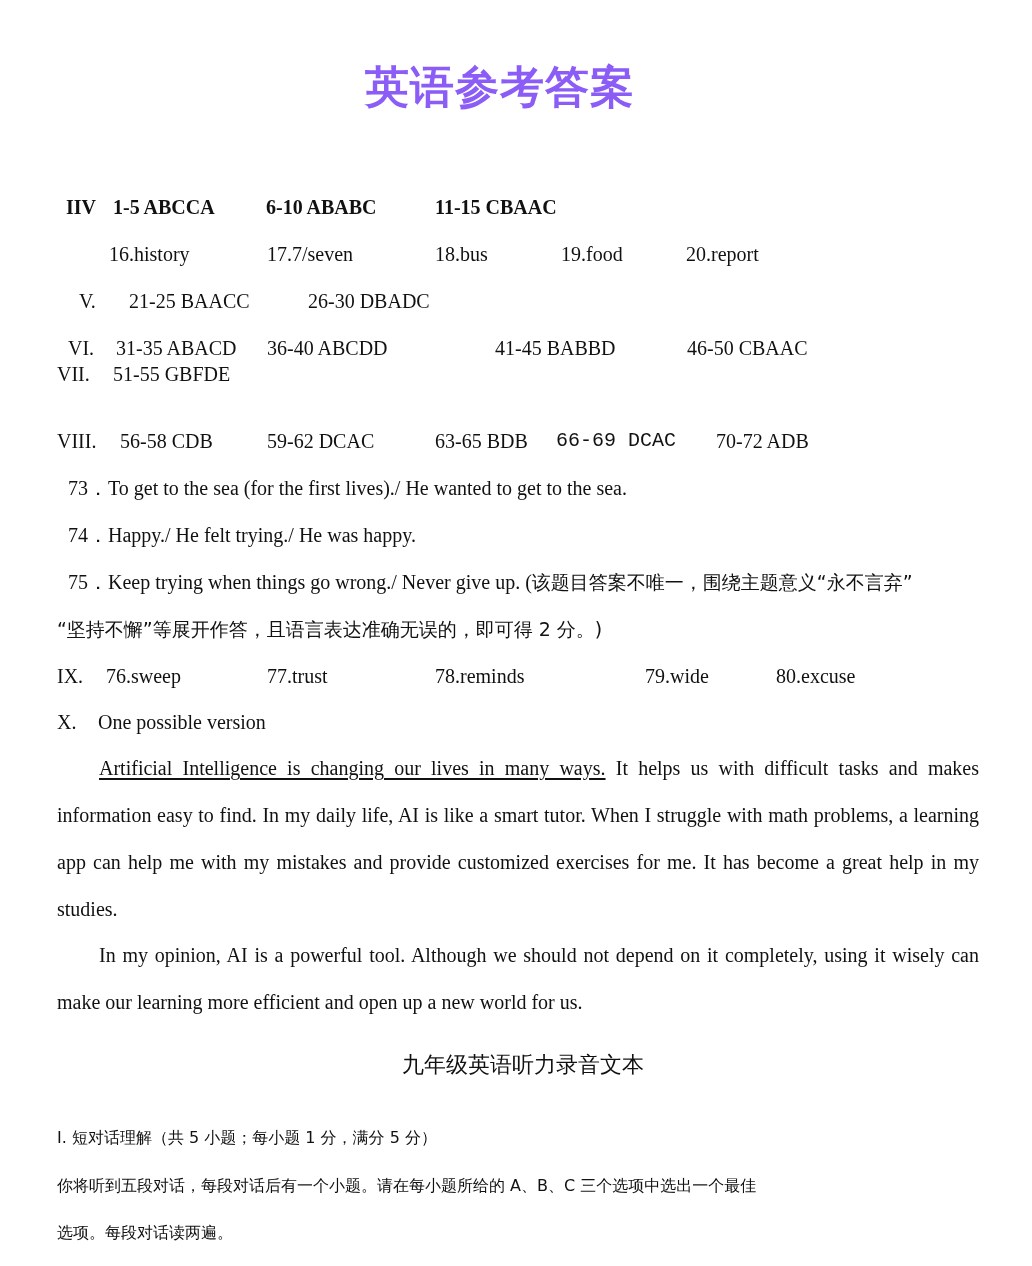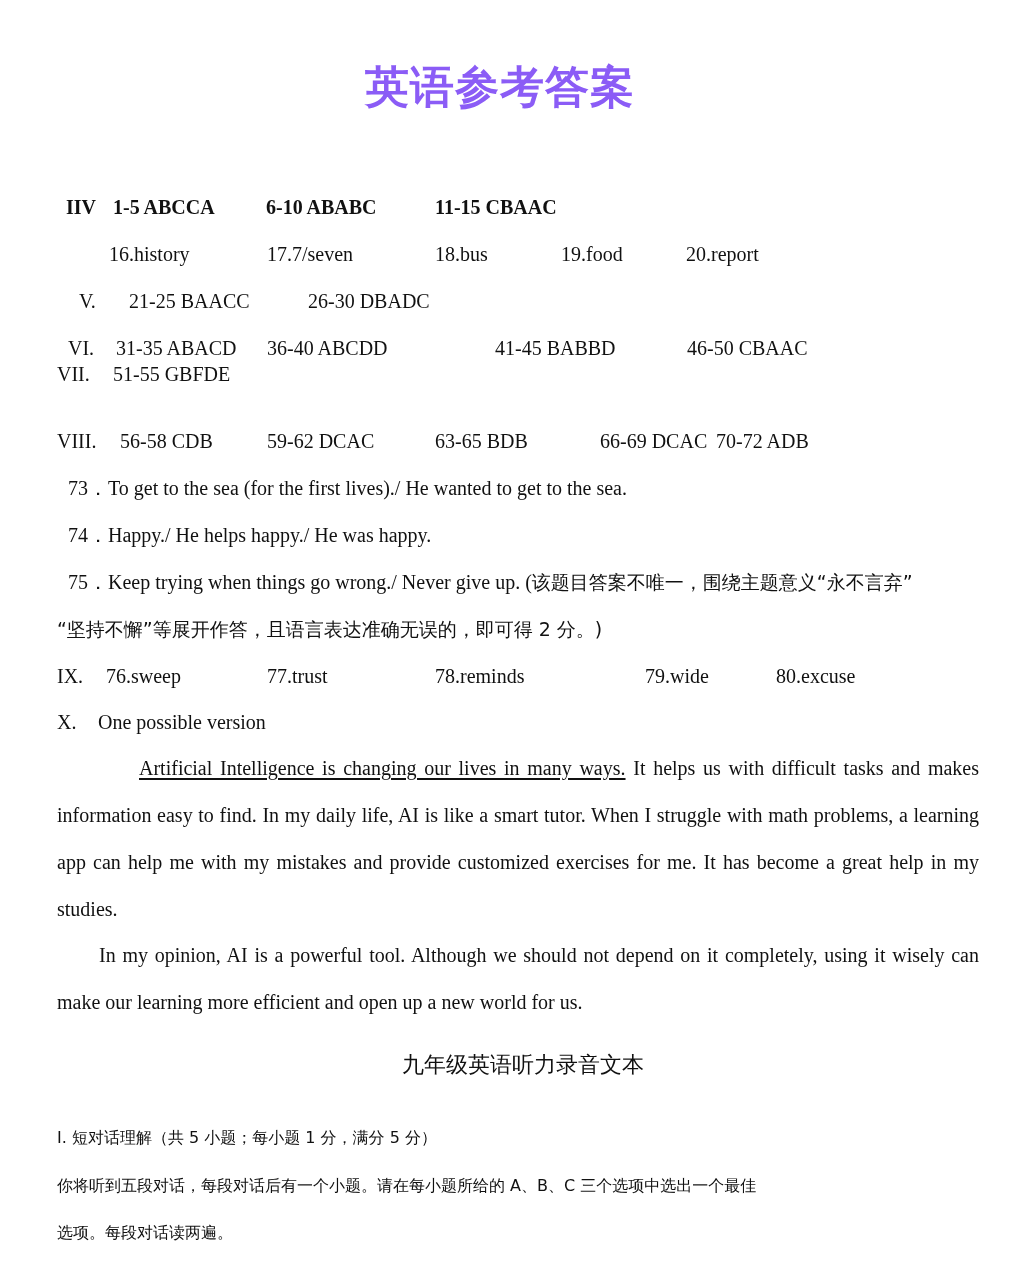--- a/index.html
+++ b/index.html
@@ -15,21 +15,21 @@
     }
     .line { position: absolute; height: 28px; line-height: 28px; font-size: 20px; white-space: nowrap; }
     .cell { position: absolute; top: 0; white-space: nowrap; }
     .roman { position: absolute; top: 0; }
     .para {
       position: absolute; left: 57px; width: 922px;
       font-size: 20px; line-height: 47px; text-align: justify;
       text-align-last: left;
     }
     .indent { display: inline-block; width: 42px; }
-    .underline { text-decoration: underline; text-underline-offset: 3px; margin-left: 40px; }
+    .underline { text-decoration: underline; text-underline-offset: 3px; }
     .cn { font-family: "DejaVu Sans", "Liberation Sans", sans-serif; font-size: 19px; }
     .subtitle {
       position: absolute; left: 0; width: 1046px; top: 1050px; text-align: center;
       font-family: "DejaVu Sans", "Liberation Sans", sans-serif; font-size: 22px;
     }
     .cnline { position: absolute; left: 57px; font-family: "DejaVu Sans", "Liberation Sans", sans-serif; font-size: 16px; white-space: nowrap; }
   </style>
 </head>
 <body>
 
@@ -66,30 +66,30 @@
 <div class="line" style="top:360px;left:0;width:1032px;">
   <span class="roman" style="left:57px;">VII.</span>
   <span class="cell" style="left:113px;">51-55 GBFDE</span>
 </div>
 
 <div class="line" style="top:427px;left:0;width:1032px;">
   <span class="roman" style="left:57px;">VIII.</span>
   <span class="cell" style="left:120px;">56-58 CDB</span>
   <span class="cell" style="left:267px;">59-62 DCAC</span>
   <span class="cell" style="left:435px;">63-65 BDB</span>
-  <span class="cell" style="left:600px;">66-69 DCAC</span>
+  <span class="cell" style="left:556px;font-family:Liberation Mono, monospace;">66-69 DCAC</span>
   <span class="cell" style="left:716px;">70-72 ADB</span>
 </div>
 
 <div class="line" style="top:474px;left:68px;">
   <span>73．</span><span>To get to the sea (for the first lives)./ He wanted to get to the sea.</span>
 </div>
 
 <div class="line" style="top:521px;left:68px;">
-  <span>74．</span><span>Happy./ He helps happy./ He was happy.</span>
+  <span>74．</span><span>Happy./ He felt trying./ He was happy.</span>
 </div>
 
 <div class="line" style="top:568px;left:68px;">
   <span>75．</span><span>Keep trying when things go wrong./ Never give up. (</span><span class="cn">该题目答案不唯一，围绕主题意义“永不言弃”</span>
 </div>
 <div class="line cn" style="top:615px;left:57px;">“坚持不懈”等展开作答，且语言表达准确无误的，即可得 2 分。)</div>
 
 <div class="line" style="top:662px;left:0;width:1032px;">
   <span class="roman" style="left:57px;">IX.</span>
   <span class="cell" style="left:106px;">76.sweep</span>

